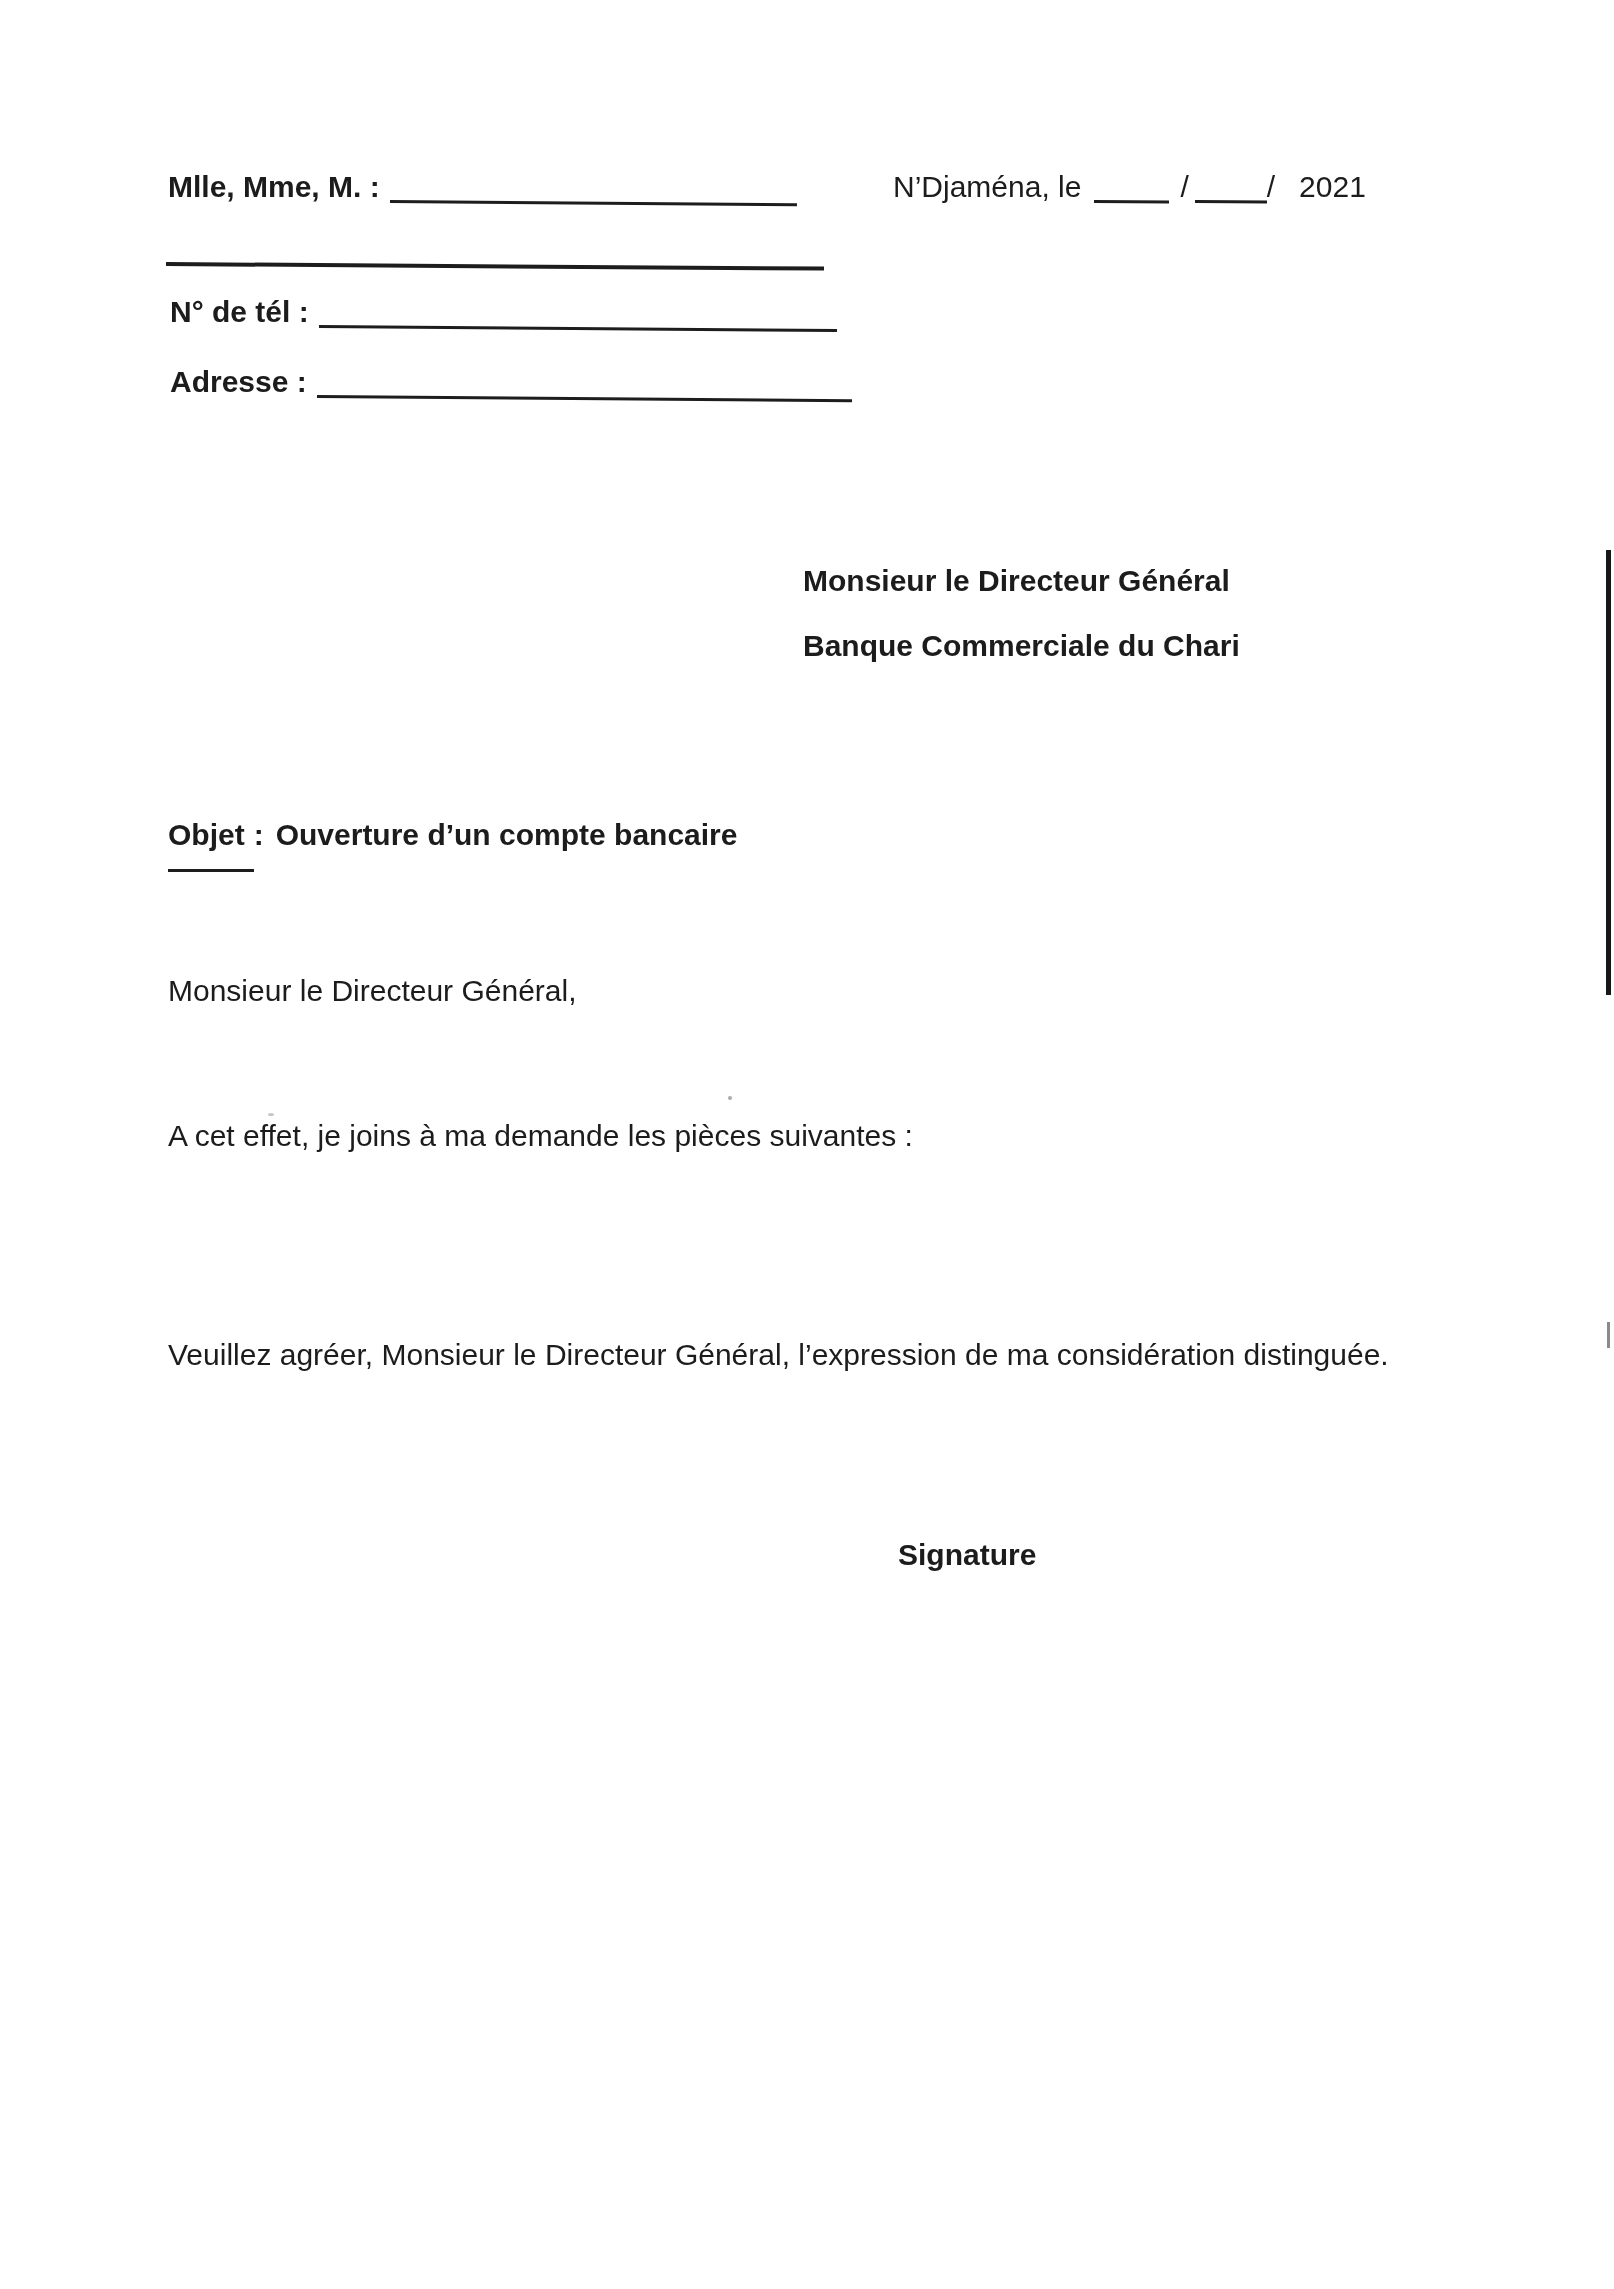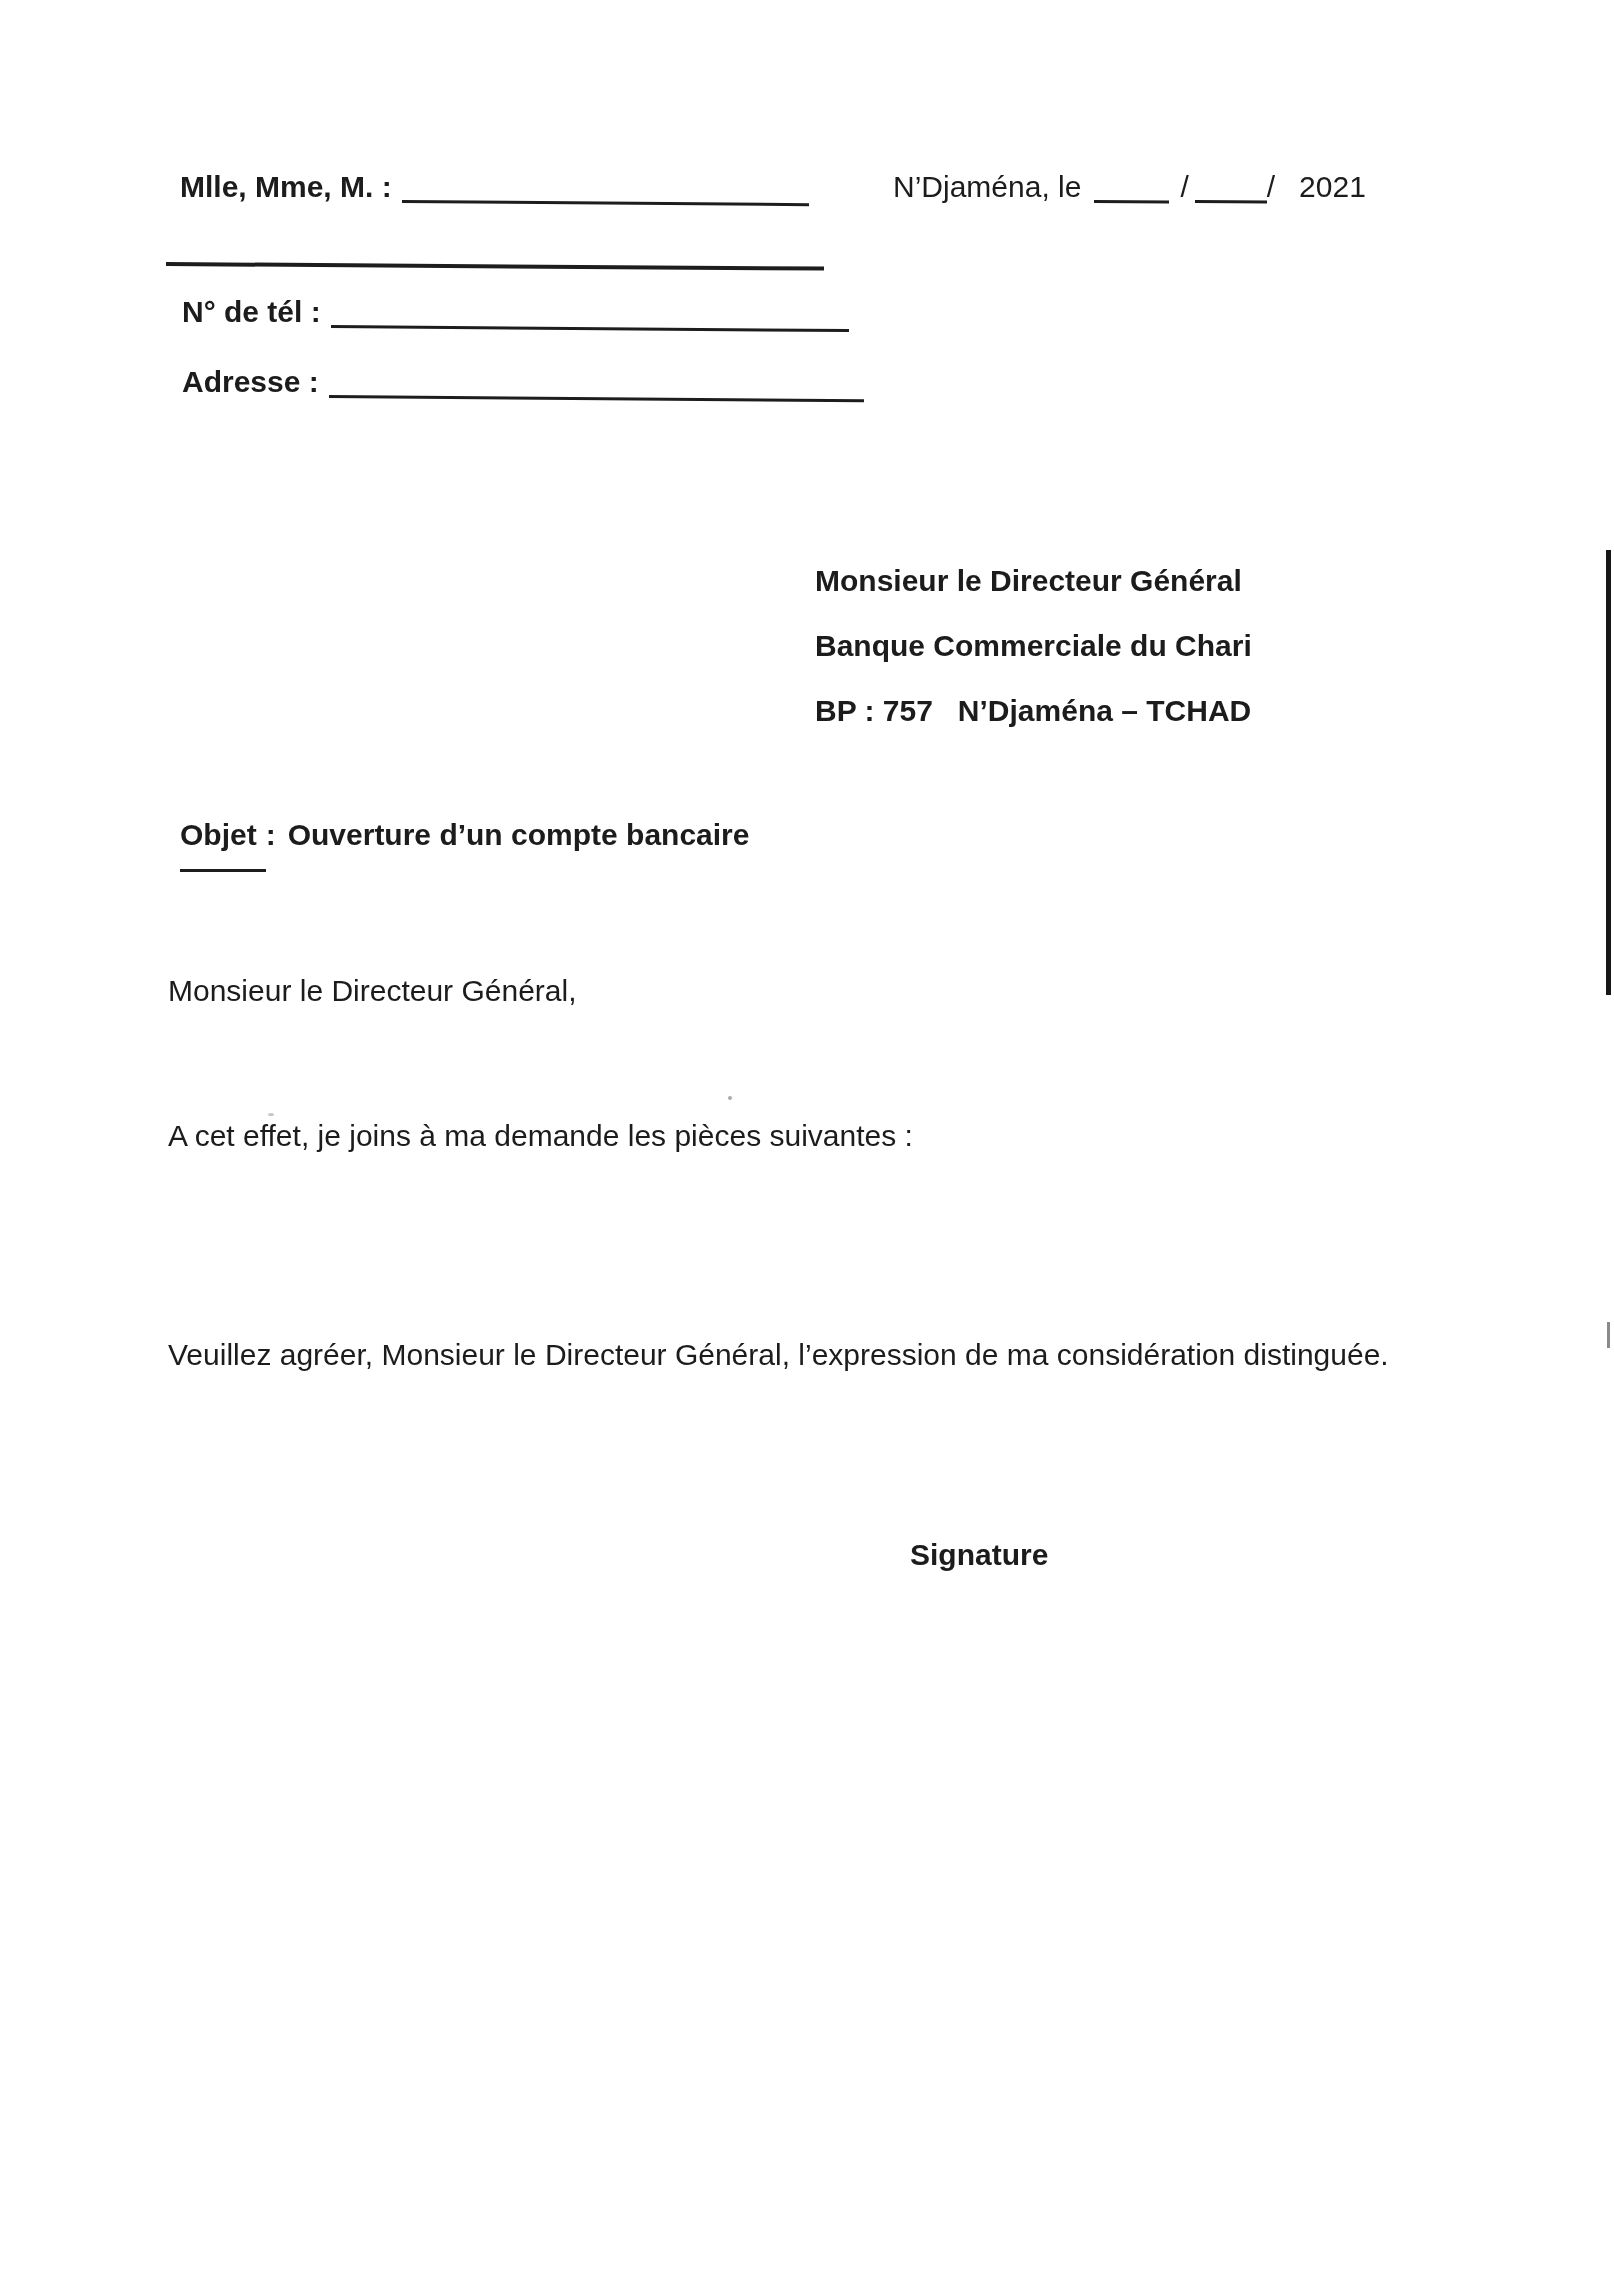--- a/index.html
+++ b/index.html
@@ -7,21 +7,21 @@
   .page {
     position:relative;
     width:1614px; height:2289px;
     background:#ffffff;
     font-family:"Liberation Sans","DejaVu Sans",sans-serif;
     font-size:30px;
     color:#1c1c1c;
     overflow:hidden;
   }
   .abs { position:absolute; }
-  .bold { font-weight:700;margin-left:12px; }
+  .bold { font-weight:700; }
   .nowrap { white-space:nowrap; }
   .line { line-height:40px; }
   
   .blank {
     display:inline-block;
     height:0;
     border-bottom:3.5px solid #1d1d1d;
     transform:translateY(6px) rotate(0.45deg);
     transform-origin:left center;
   }
@@ -65,21 +65,20 @@
     <span class="bold">N° de tél :</span><span class="blank" style="width:518px; margin-left:10px;"></span>
   </div>
 
   <div class="abs line nowrap" style="left:170px; top:362px;">
     <span class="bold">Adresse :</span><span class="blank" style="width:535px; margin-left:10px;"></span>
   </div>
 
   <div class="abs recipient bold" style="left:803px; top:548px;">
     <div>Monsieur le Directeur Général</div>
     <div>Banque Commerciale du Chari</div>
-    <div>BP : 757   N’Djaména – TCHAD</div>
   </div>
 
   <div class="abs line nowrap bold" style="left:168px; top:815px;">
     <span class="subject-label">Objet</span><span>:</span><span style="margin-left:12px;">Ouverture d’un compte bancaire</span>
   </div>
 
   <div class="abs line nowrap" style="left:168px; top:943px;margin-top:28px;">Monsieur le Directeur Général,</div>
 
 
   <div class="abs line nowrap" style="left:168px; top:1116px;">A cet effet, je joins à ma demande les pièces suivantes :</div>

